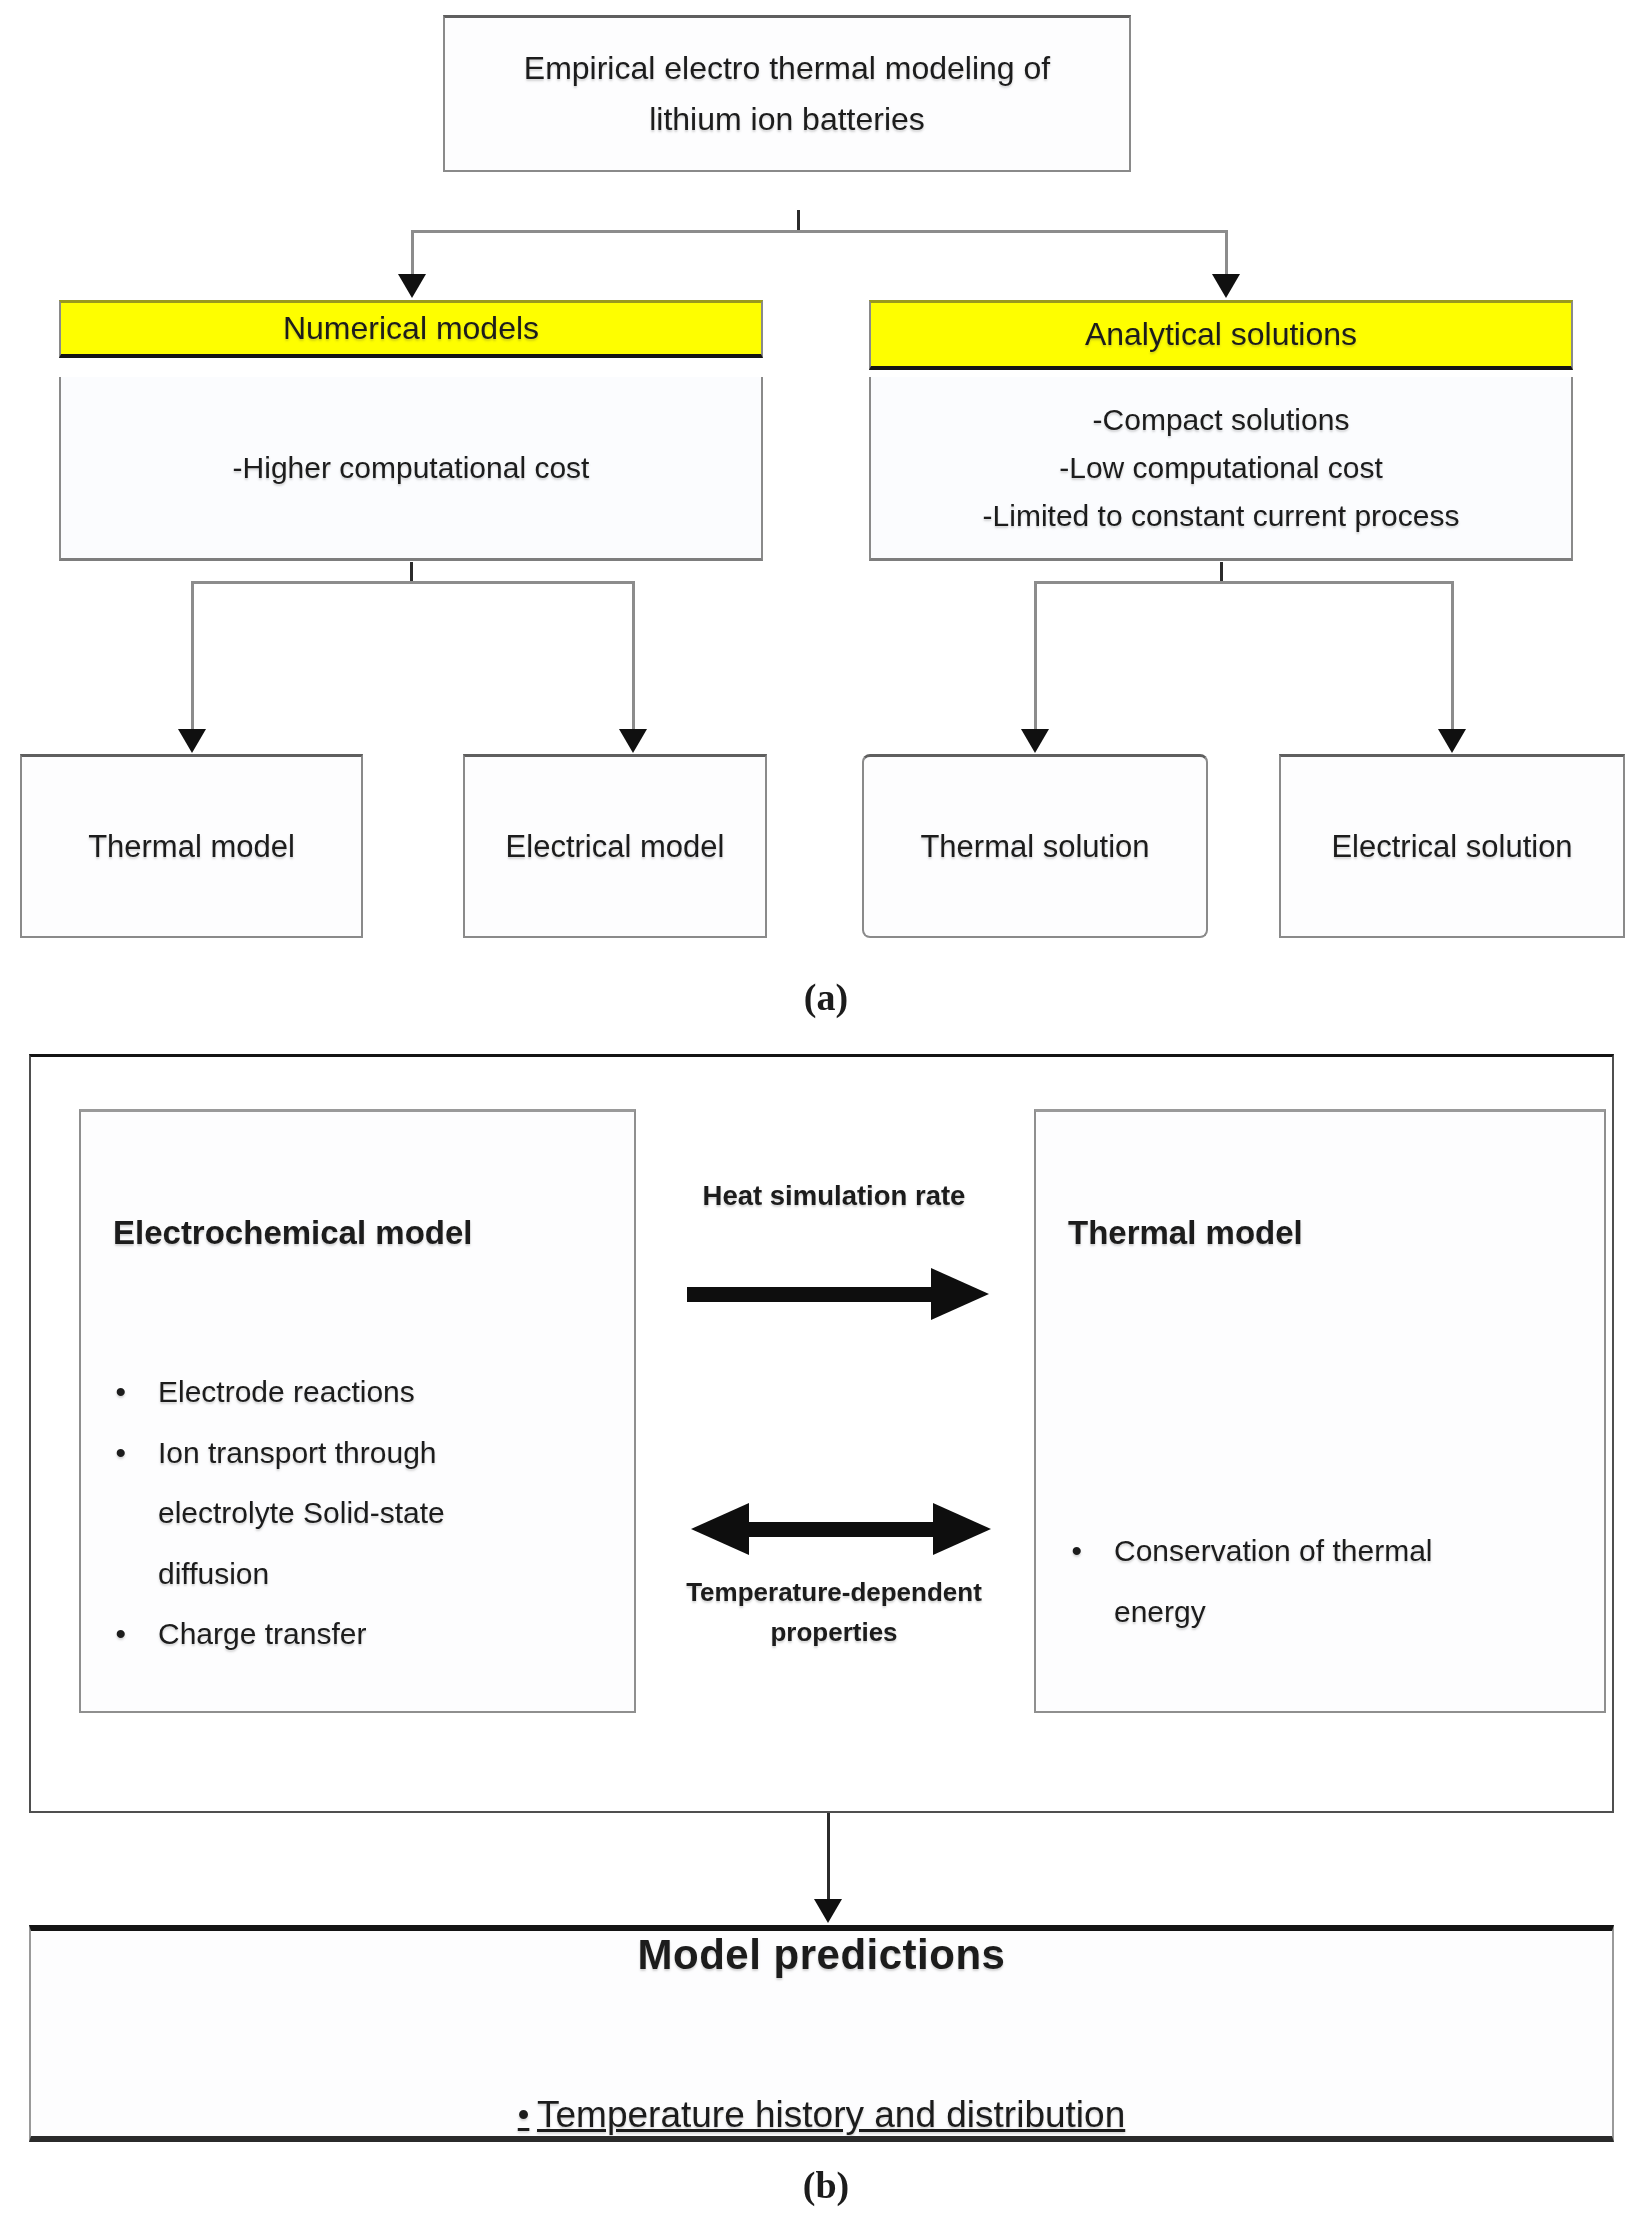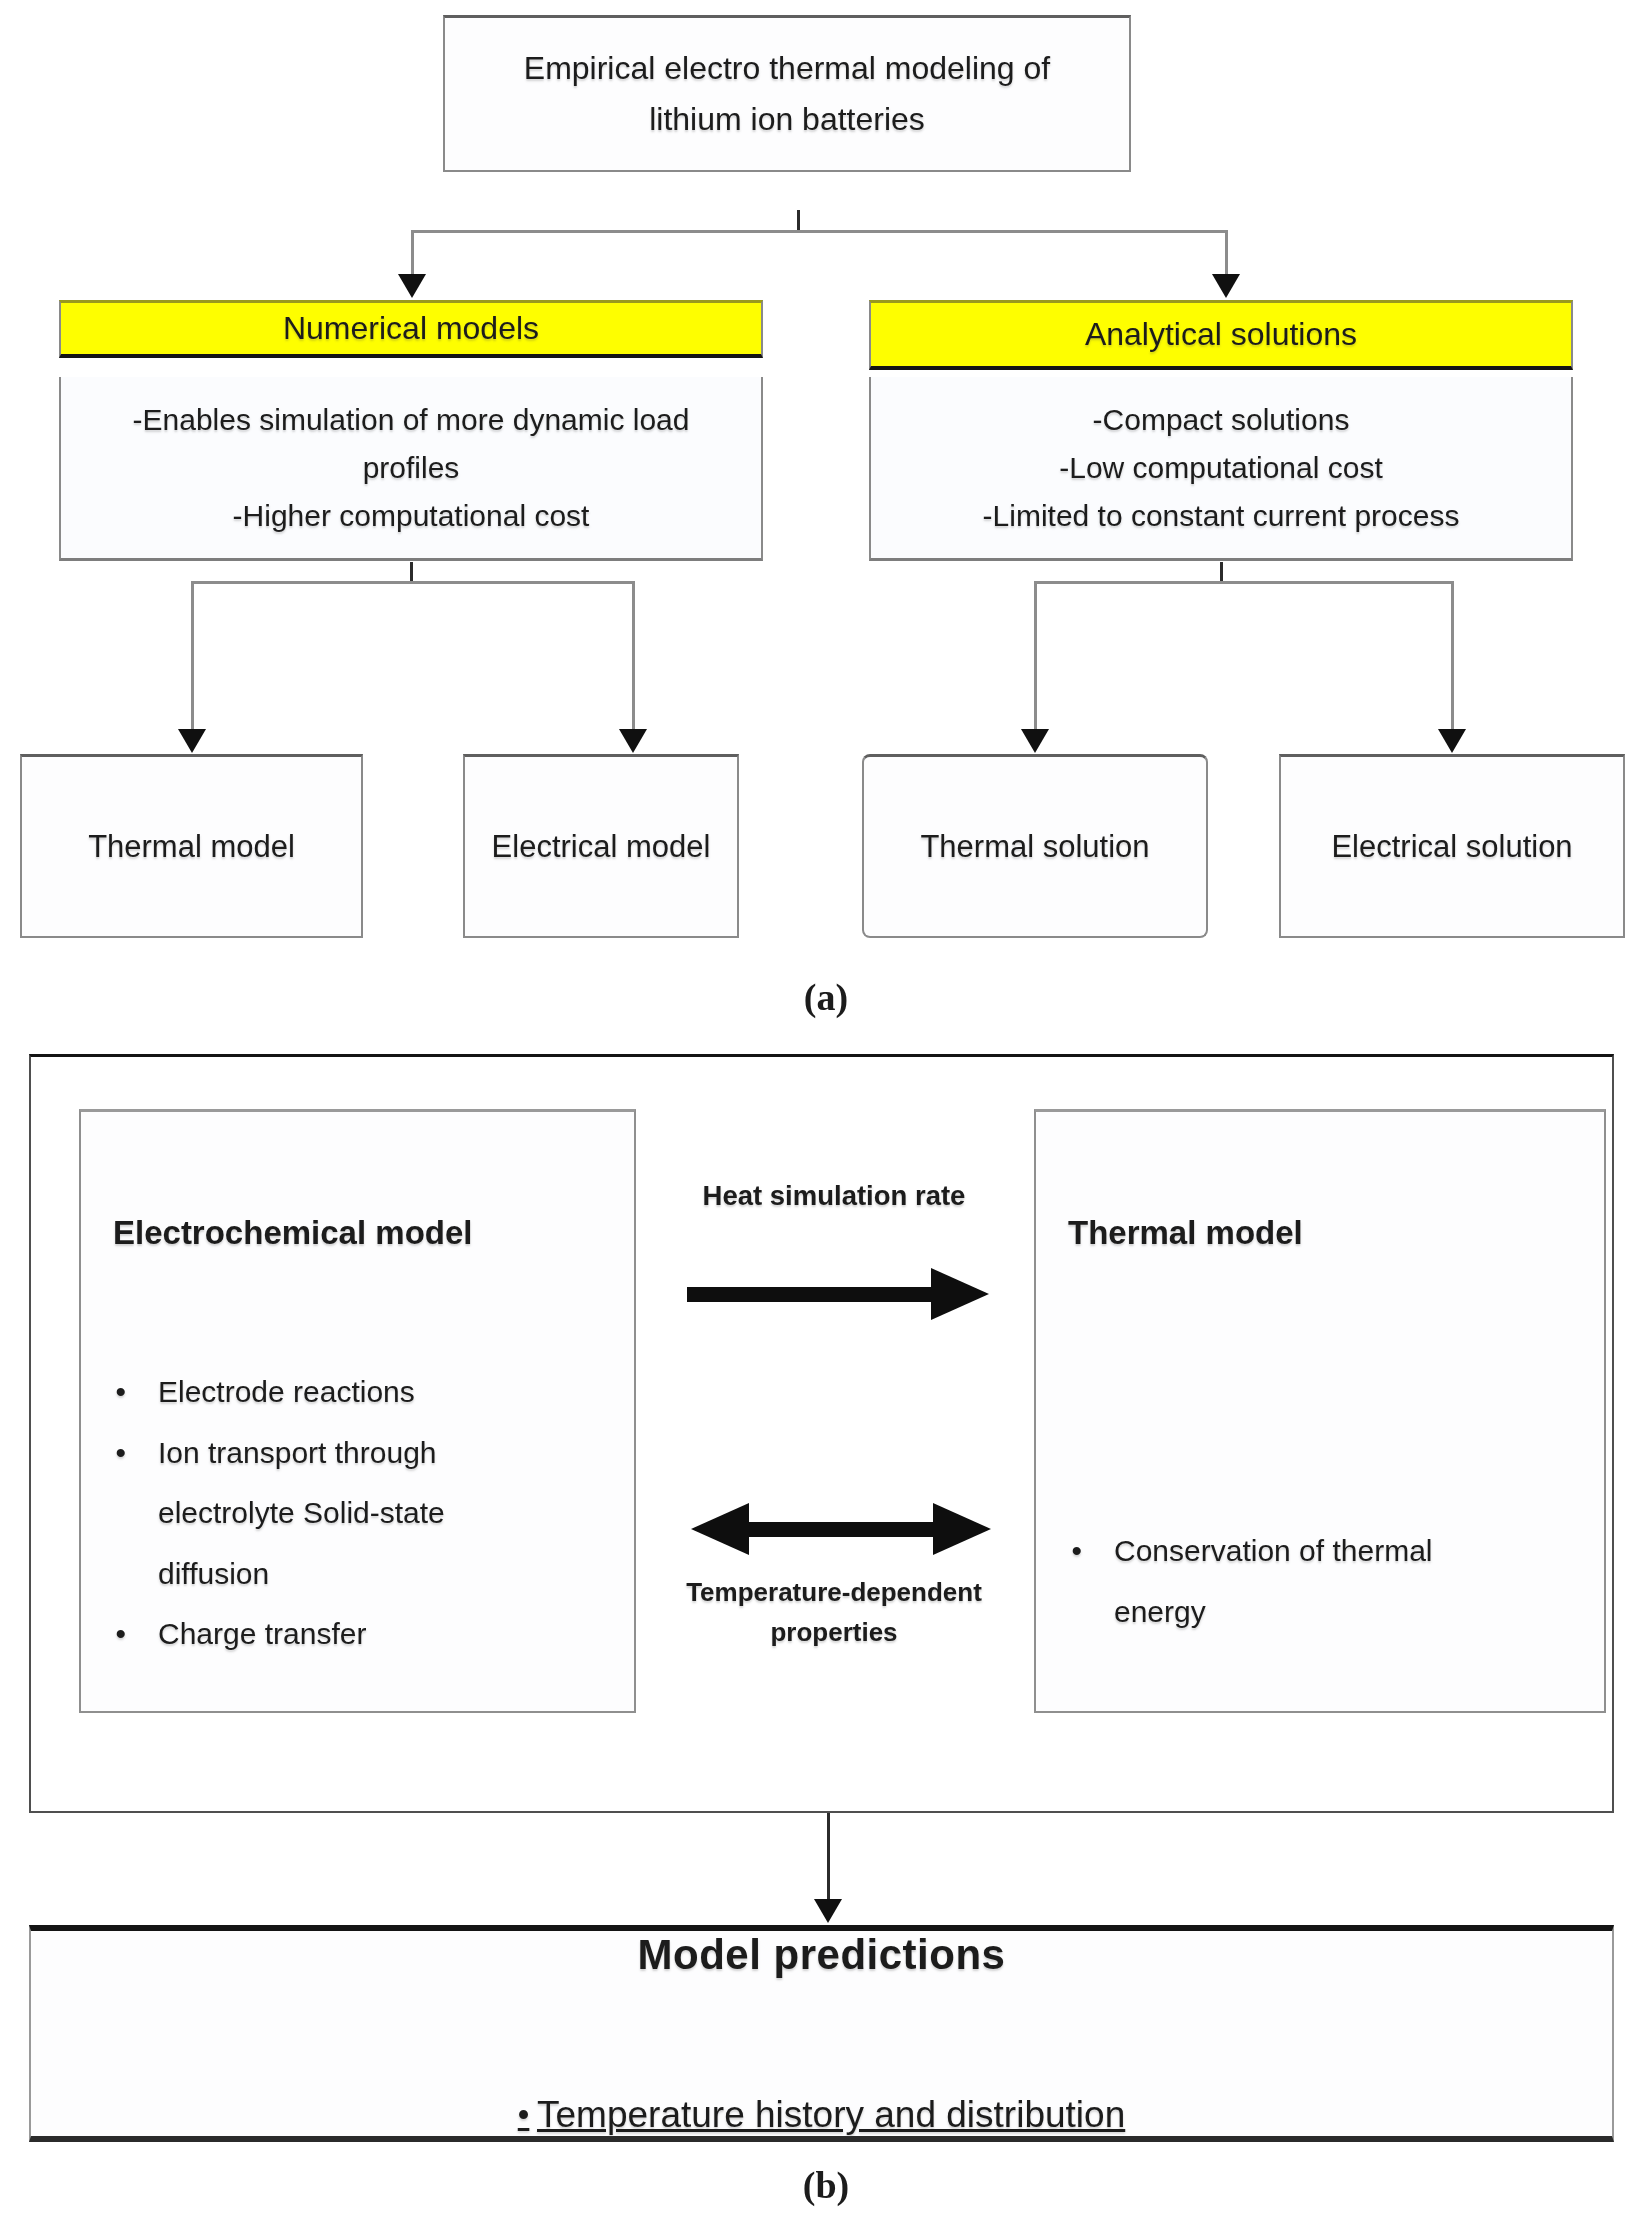--- a/index.html
+++ b/index.html
@@ -89,21 +89,20 @@
   <div class="hline gray" style="left:411px;top:230px;width:817px;height:2.7px;"></div>
   <div class="vline gray" style="left:411px;top:230px;width:2.7px;height:45px;"></div>
   <div class="head-down" style="left:398px;top:274px;"></div>
   <div class="vline gray" style="left:1225px;top:230px;width:2.7px;height:45px;"></div>
   <div class="head-down" style="left:1212px;top:274px;"></div>
 
   <div class="hdr sh" style="left:59px;top:300px;width:704px;height:58px;">
     <span>Numerical models</span>
   </div>
   <div class="bd sh" style="left:59px;top:377px;width:704px;height:184px;">
-    <div>-Enables simulation of more dynamic load profiles</div>
     <div>-Higher computational cost</div>
   </div>
 
   <div class="hdr sh" style="left:869px;top:300px;width:704px;height:70px;">
     <span>Analytical solutions</span>
   </div>
   <div class="bd sh" style="left:869px;top:377px;width:704px;height:184px;">
     <div>-Compact solutions</div>
     <div>-Low computational cost</div>
     <div>-Limited to constant current process</div>
@@ -119,21 +118,21 @@
   <div class="vline dark" style="left:1220px;top:562px;width:2.7px;height:22px;"></div>
   <div class="hline gray" style="left:1034px;top:581px;width:420px;height:2.7px;"></div>
   <div class="vline gray" style="left:1034px;top:581px;width:2.7px;height:148px;"></div>
   <div class="head-down" style="left:1021px;top:729px;"></div>
   <div class="vline gray" style="left:1451px;top:581px;width:2.7px;height:148px;"></div>
   <div class="head-down" style="left:1438px;top:729px;"></div>
 
   <div class="node leaf sh" style="left:20px;top:754px;width:343px;height:184px;">
     <span>Thermal model</span>
   </div>
-  <div class="node leaf sh" style="left:463px;top:754px;width:276px;height:184px;">
+  <div class="node leaf sh" style="left:463px;top:754px;width:304px;height:184px;">
     <span>Electrical model</span>
   </div>
   <div class="node leaf sh" style="left:862px;top:754px;width:346px;height:184px;border-radius:8px;">
     <span>Thermal solution</span>
   </div>
   <div class="node leaf sh" style="left:1279px;top:754px;width:346px;height:184px;">
     <span>Electrical solution</span>
   </div>
 
   <div class="fig-label" style="top:975px;">(a)</div>

